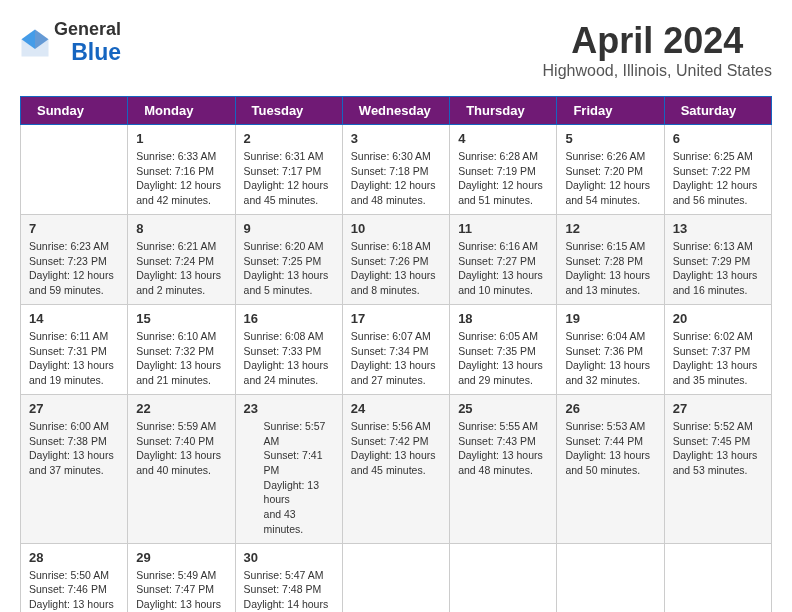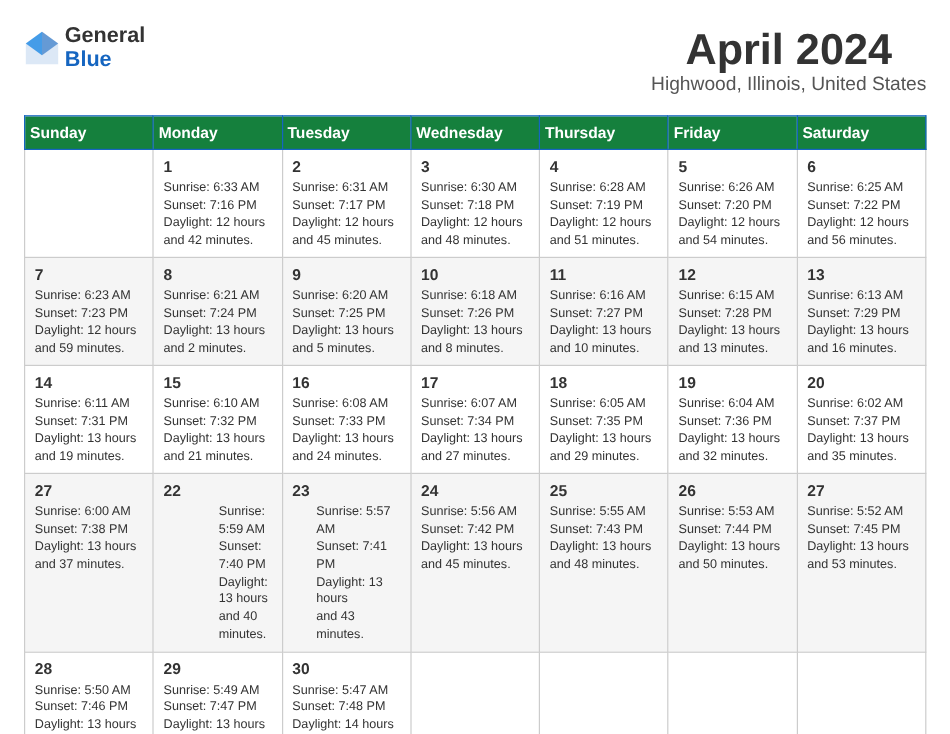--- a/index.html
+++ b/index.html
@@ -18,28 +18,29 @@
     }
     .logo {
       display: flex;
       align-items: center;
       gap: 4px;
     }
     .logo-text {
       display: flex;
       flex-direction: column;
       line-height: 1.1;
+      text-align: right;
     }
     .logo-general {
       font-size: 18px;
       font-weight: bold;
       color: #333;
     }
     .logo-blue {
-      font-size: 18px;
+      font-size: 23px;
       font-weight: bold;
       color: #1565C0;
     }
     .logo-icon {
       width: 30px;
       height: 30px;
     }
     .title-area {
       text-align: center;
     }
@@ -51,23 +52,23 @@
     .location-title {
       font-size: 16px;
       color: #555;
     }
     table {
       width: 100%;
       border-collapse: collapse;
       font-size: 11px;
     }
     thead tr th {
-      background-color: #15803d;
+      background-color: #701a75;
       color: #fff;
-      padding: 6px 4px;
+      padding: 6px 16px;
       text-align: left;
       font-size: 13px;
       font-weight: bold;
       border: 1px solid #1565C0;
     }
     tbody tr td {
       border: 1px solid #ccc;
       vertical-align: top;
       padding: 6px 8px;
       height: 90px;
@@ -281,21 +282,21 @@
       <tr>
         <td>
           <div class="day-number">27</div>
           <div class="day-info" style="white-space: pre-line;">Sunrise: 6:00 AM
 Sunset: 7:38 PM
 Daylight: 13 hours
 and 37 minutes.</div>
         </td>
         <td>
           <div class="day-number">22</div>
-          <div class="day-info" style="white-space: pre-line; margin-left: 46px;">Sunrise: 5:59 AM
+          <div class="day-info" style="white-space: pre-line;">Sunrise: 5:59 AM
 Sunset: 7:40 PM
 Daylight: 13 hours
 and 40 minutes.</div>
         </td>
         <td>
           <div class="day-number">23</div>
           <div class="day-info" style="white-space: pre-line; margin-left: 20px;">Sunrise: 5:57 AM
 Sunset: 7:41 PM
 Daylight: 13 hours
 and 43 minutes.</div>

